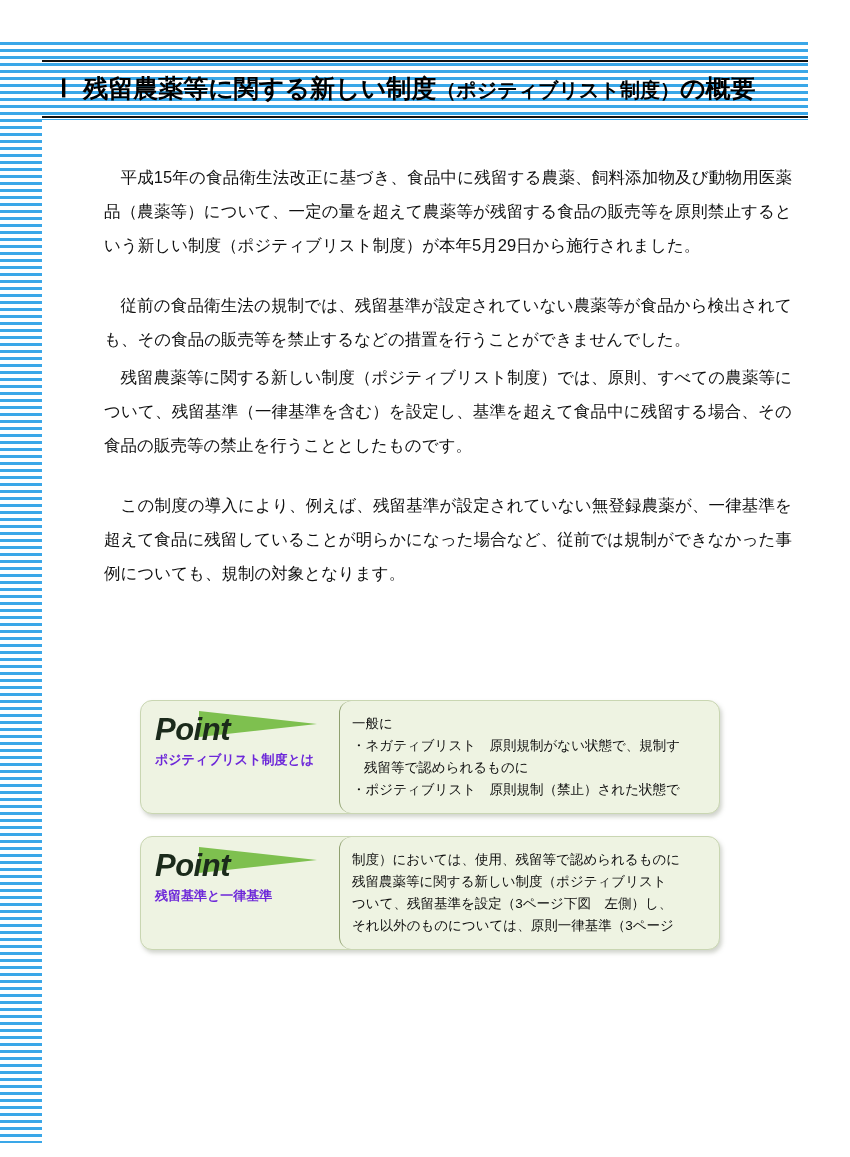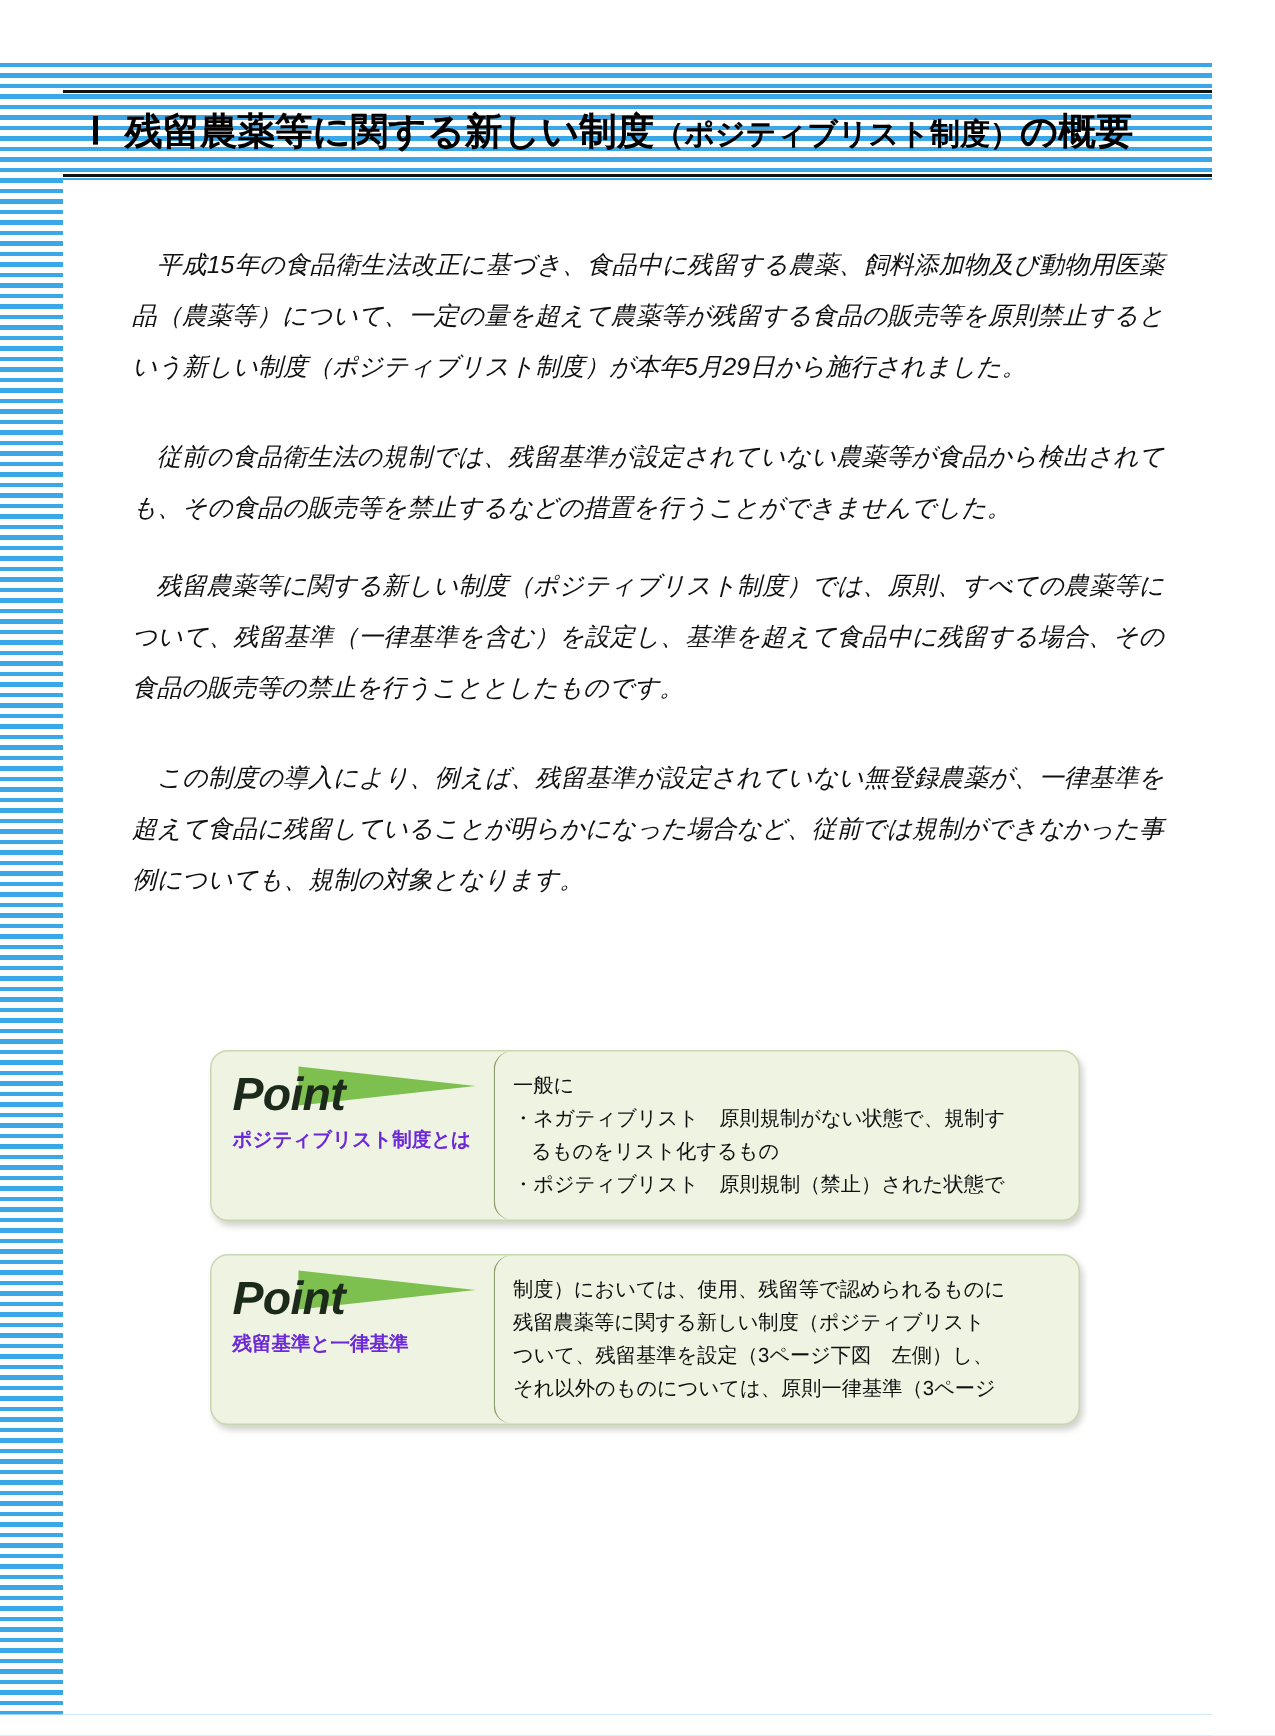--- a/index.html
+++ b/index.html
@@ -119,57 +119,57 @@
   .header-title .num {
     letter-spacing: 2px;
   }
   .header-title .small {
     font-size: 20px;
   }
 
   
   .body-copy {
     position: absolute;
-    left: 88px;
+    left: 104px;
     top: 160px;
     width: 688px;
     z-index: 3;
-    font-style: italic;
   }
   .para {
     font-size: 16.5px;
     line-height: 34px;
     color: #101010;
     text-align: justify;
     text-justify: inter-ideograph;
     margin: 0 0 26px 0;
     text-indent: 1em;
   }
   .para.tight {
-    margin-bottom: 18px;
+    margin-bottom: 4px;
   }
 
   
   .points {
     position: absolute;
     left: 140px;
     top: 700px;
     width: 580px;
     z-index: 3;
   }
   .point-box {
     position: relative;
     background: #eef3e2;
     border: 1px solid #c9d6b2;
     border-radius: 12px;
     box-shadow: 2px 3px 4px rgba(120,130,110,0.35);
     display: flex;
     align-items: stretch;
     margin-bottom: 22px;
     overflow: hidden;
+    gap: 10px;
   }
   .point-left {
     width: 188px;
     flex: 0 0 188px;
     position: relative;
     padding: 12px 8px 10px 14px;
     box-sizing: border-box;
   }
   .point-word {
     position: relative;
@@ -252,21 +252,21 @@
 
     <div class="point-box">
       <div class="point-left">
         <div class="arrow"></div>
         <div class="point-word">Point</div>
         <div class="point-sub">ポジティブリスト制度とは</div>
       </div>
       <div class="point-right">
         <div class="line">一般に</div>
         <div class="line">・ネガティブリスト　原則規制がない状態で、規制す</div>
-        <div class="line indent">るものをリスト化するもの</div>
+        <div class="line indent">残留等で認められるものに</div>
         <div class="line">・ポジティブリスト　原則規制（禁止）された状態で</div>
       </div>
     </div>
 
     <div class="point-box">
       <div class="point-left">
         <div class="arrow"></div>
         <div class="point-word">Point</div>
         <div class="point-sub">残留基準と一律基準</div>
       </div>

